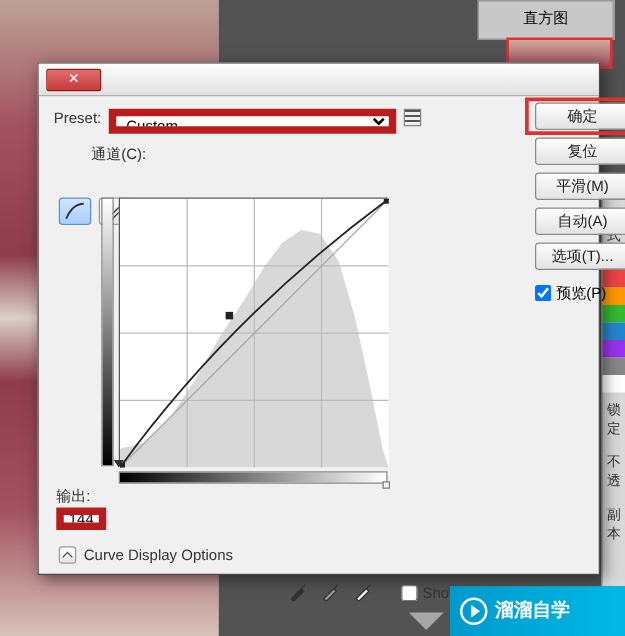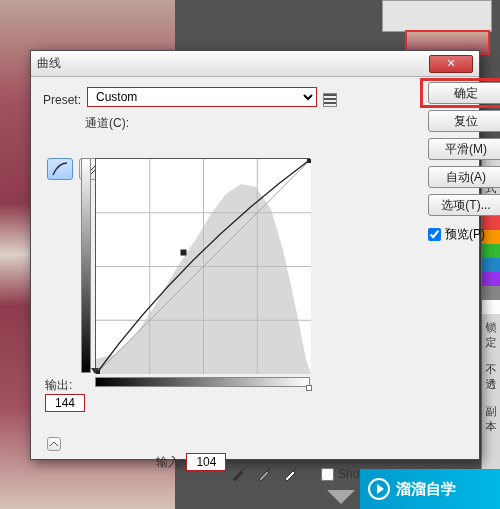--- a/index.html
+++ b/index.html
@@ -15,42 +15,42 @@
   .right-strip .swatch { width: 100%; height: 14px; }
   .right-strip .s1{background:#222}.right-strip .s2{background:#e44}.right-strip .s3{background:#f90}.right-strip .s4{background:#3b3}.right-strip .s5{background:#28c}.right-strip .s6{background:#93e}.right-strip .s7{background:#888}.right-strip .s8{background:#fff}
   .right-strip .lbl { font-size: 11px; text-align: center; padding: 6px 0; color: #333; }
 
   .dialog { position: absolute; left: 30px; top: 50px; width: 450px; height: 410px; background: #f0f0f0; border: 1px solid #4a4a4a; box-shadow: 3px 3px 12px rgba(0,0,0,0.5); }
   .titlebar { height: 26px; background: linear-gradient(#fdfdfd,#e0e0e0); border-bottom: 1px solid #b0b0b0; display: flex; align-items: center; padding: 0 6px; color: #333; }
   .titlebar .title { flex: 1; }
   .titlebar .close { width: 44px; height: 18px; background: linear-gradient(#e07070,#c83838); border: 1px solid #8a2020; border-radius: 2px; color: #fff; text-align: center; line-height: 14px; font-size: 11px; }
   .body { padding: 10px 12px; position: relative; height: calc(100% - 26px); }
 
-  .row { display: flex; align-items: flex-end; margin-bottom: 8px; }
+  .row { display: flex; align-items: flex-start; margin-bottom: 8px; }
   .row label { margin-right: 6px; color: #333; }
-  select, input[type=text] { border: 1px solid #b91c1c; background: #fff; height: 20px; padding: 0 4px; font-size: 12px; }
+  select, input[type=text] { border: 6px solid #b91c1c; background: #fff; height: 20px; padding: 0 4px; font-size: 12px; }
   .preset-select { width: 230px; }
   .channel-select { width: 80px; }
   .menu-icon { width: 14px; height: 14px; margin-left: 6px; background: repeating-linear-gradient(#555,#555 2px,#f0f0f0 2px,#f0f0f0 4px); border: 1px solid #888; }
 
   .graph-area { position: relative; margin-left: 52px; width: 215px; }
   .tool-row { display: flex; gap: 6px; margin-bottom: 4px; }
   .tool-btn { width: 26px; height: 22px; border: 1px solid #9a9a9a; background: linear-gradient(#fdfdfd,#e6e6e6); border-radius: 3px; display: flex; align-items: center; justify-content: center; }
   .tool-btn.active { background: linear-gradient(#cfe5ff,#a8cfff); border-color: #5a8fd6; }
 
   .curve-box { position: relative; width: 215px; height: 215px; }
   .vbar { position: absolute; left: -14px; top: 0; width: 10px; height: 215px; background: linear-gradient(#fff,#000); border: 1px solid #888; }
   .hbar { position: absolute; left: 0; bottom: -14px; width: 215px; height: 10px; background: linear-gradient(90deg,#000,#fff); border: 1px solid #888; }
   .grid { position: absolute; inset: 0; border: 1px solid #555; background: #fff; }
   .ht { position:absolute; left:-4px; bottom:-1px; width:0; height:0; border-left:4px solid transparent; border-right:4px solid transparent; border-top:6px solid #333; }
   .hw { position:absolute; right:-4px; bottom:-4px; width:6px; height:6px; border:1px solid #777; background:#fff; }
 
   .io-box { position: absolute; font-size: 11px; color: #333; }
   .io-box input { width: 40px; height: 18px; text-align: center; }
-  .out-box { left: 14px; top: 300px; }
+  .out-box { left: 14px; top: 312px; }
   .in-box { left: 125px; top: 376px; }
 
   .eyedroppers { position: absolute; left: 200px; top: 388px; display: flex; gap: 10px; }
   .eyedrop { width: 16px; height: 16px; }
   .show-clip { position: absolute; left: 290px; top: 390px; display: flex; align-items: center; gap: 4px; color: #333; }
   .show-clip input { width: 13px; height: 13px; }
 
   .disp-opts { position: absolute; left: 16px; bottom: 8px; display: flex; align-items: center; gap: 6px; color: #333; }
   .chev { width: 14px; height: 14px; border: 1px solid #9a9a9a; background: linear-gradient(#fdfdfd,#e6e6e6); border-radius: 3px; display: flex; align-items: center; justify-content: center; }
 
@@ -68,54 +68,54 @@
   .wm-txt .small { font-size: 10px; letter-spacing: 1px; }
   .footer-chev { position:absolute; bottom:5px; right:145px; width:0; height:0; border-left:14px solid transparent; border-right:14px solid transparent; border-top:14px solid #a7a7a7; }
 </style>
 </head>
 <body>
 
 <div class="bg-photo"></div>
 <div class="bg-grey"></div>
 
 <div class="panel-nav">
+  <div class="tab">直方图</div>
 </div>
 <div class="nav-thumb"></div>
 
 <div class="right-strip">
   <div class="lbl">样式</div>
   <div class="swatch s1"></div>
   <div class="swatch s2"></div>
   <div class="swatch s3"></div>
   <div class="swatch s4"></div>
   <div class="swatch s5"></div>
   <div class="swatch s6"></div>
   <div class="swatch s7"></div>
   <div class="swatch s8"></div>
   <div class="lbl">锁定</div>
   <div class="lbl">不透</div>
   <div class="lbl">副本</div>
 </div>
 
 <div class="dialog">
   <div class="titlebar">
-    <span class="title">曲线</span>
     <div class="close">✕</div>
   </div>
   <div class="body">
 
     <div class="row">
       <label>Preset:</label>
       <select class="preset-select">
         <option>Custom</option>
       </select>
       <div class="menu-icon"></div>
     </div>
 
-    <div class="row" style="margin-left:42px;">
+    <div class="row" style="margin-left:30px;">
       <label>通道(C):</label>
     </div>
 
     <div class="graph-area">
       <div class="tool-row" style="position:absolute; left:-48px; top:0;">
         <div class="tool-btn active">
           <svg width="16" height="14">
               <path d="M1 13 Q6 1 15 1" stroke="#333" fill="none" stroke-width="1.5"></path>
             </svg>
         </div>
@@ -156,24 +156,20 @@
         </div>
         <div class="ht"></div>
         <div class="hw" style="left:211px; bottom:-18px;"></div>
       </div>
     </div>
 
     <div class="io-box out-box">
       <div>输出:</div>
       <input type="text" value="144" style="">
     </div>
-    <div class="io-box in-box">
-      <span>输入:</span>
-      <input type="text" value="104" style="">
-    </div>
 
     <div class="eyedroppers">
       <svg class="eyedrop">
           <path d="M2 14 L10 6 L12 8 L4 16 Z M10 6 L13 3" stroke="#333" fill="#333"></path>
         </svg>
       <svg class="eyedrop">
           <path d="M2 14 L10 6 L12 8 L4 16 Z M10 6 L13 3" stroke="#333" fill="#999"></path>
         </svg>
       <svg class="eyedrop">
           <path d="M2 14 L10 6 L12 8 L4 16 Z M10 6 L13 3" stroke="#333" fill="#fff"></path>
@@ -184,20 +180,21 @@
       <input type="checkbox" style="">
       <span>Show Clipping</span>
     </label>
 
     <div class="disp-opts">
       <div class="chev">
         <svg width="8" height="8">
             <path d="M0 6 L4 2 L8 6" stroke="#555" fill="none"></path>
           </svg>
       </div>
+      <span>Curve Display Options</span>
     </div>
 
   </div>
 </div>
 
 <div class="btn-col">
   <div class="btn">确定</div>
   <div class="btn">复位</div>
   <div class="btn">平滑(M)</div>
   <div class="btn">自动(A)</div>

